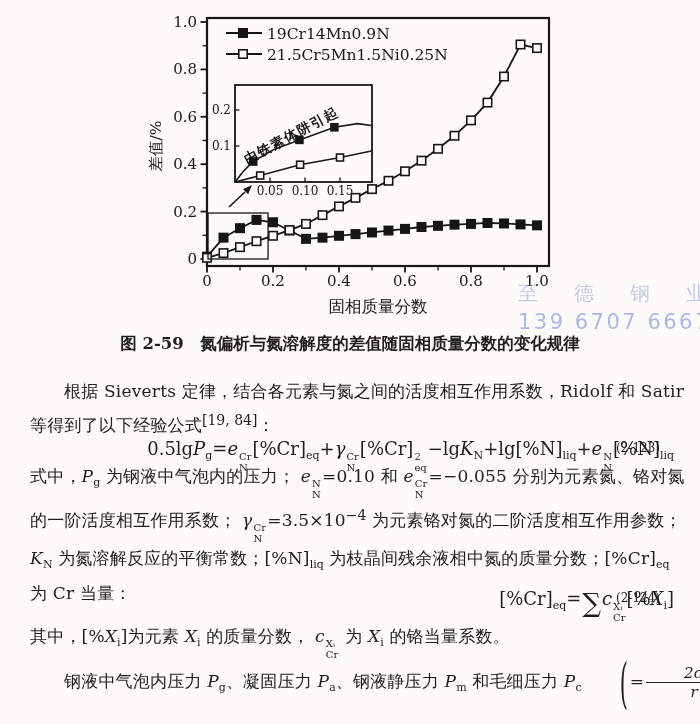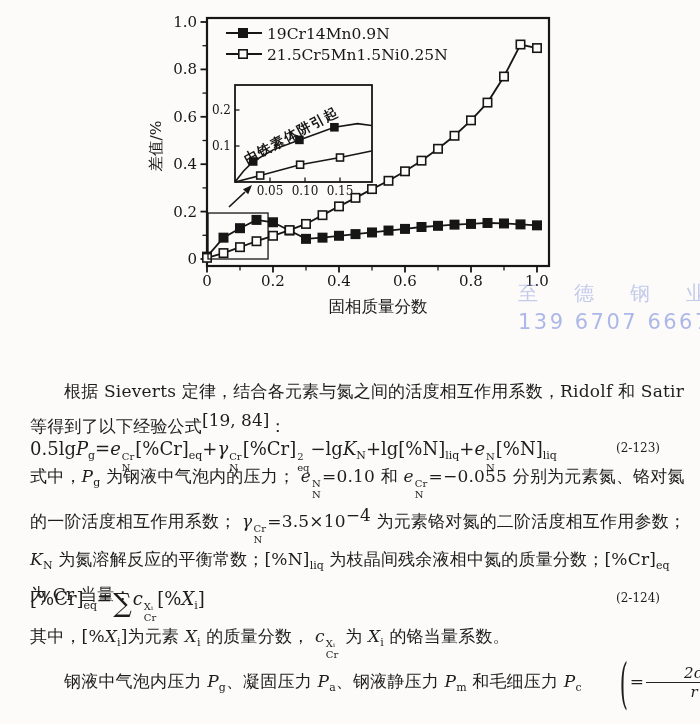--- a/index.html
+++ b/index.html
@@ -21,28 +21,28 @@
   #caption{position:absolute;left:0;top:332px;width:700px;text-align:center;
     font-size:16.5px;font-weight:bold;line-height:24px;}
   
   .para{position:absolute;left:30px;right:26px;font-size:17px;letter-spacing:0.2px;}
   .rl{line-height:29px;white-space:nowrap;}
   .rl.indent{text-indent:34px;}
   #para1{top:377px;}
   #para2{top:462px;}
   #para3{top:622px;}
   #para4{top:656px;padding-top:8px;}
-  .eqrow{position:absolute;left:30px;right:26px;text-align:left;font-size:18px;}
+  .eqrow{position:absolute;left:30px;right:26px;text-align:right;font-size:18px;}
   #eq123{top:430px;line-height:37px;}
   #eq124{top:580px;line-height:37px;}
   .eqnum{position:absolute;right:14px;top:0;font-size:12px;}
   
   .it{font-style:italic;}
   .rm{font-style:normal;margin-top:20px;}
-  .sp{font-size:17px;vertical-align:6px;letter-spacing:0;}
+  .sp{font-size:14px;vertical-align:6px;letter-spacing:0;}
   .sb{font-size:11px;vertical-align:-4px;letter-spacing:0;}
   .ss{display:inline-flex;flex-direction:column;align-items:flex-start;
       font-size:10px;line-height:1.12;vertical-align:-0.52em;margin:0 1px 0 1px;font-style:normal;}
   .sum{font-size:26px;vertical-align:-0.28em;line-height:0;margin:0 1px;}
   .frac{display:inline-flex;flex-direction:column;align-items:center;vertical-align:middle;
       font-size:15px;line-height:1.2;font-style:italic;margin:0 2px;}
   .fn{border-bottom:1.3px solid #222;padding:0 4px;}
   .fd{padding:0 4px;}
   .bigp{display:inline-block;transform:scale(1.05,2.7);font-size:20px;line-height:1;
       vertical-align:middle;margin:0 3px;font-weight:300;}
@@ -179,20 +179,21 @@
         </g>
         <text x="247" y="164" font-size="13.5" text-anchor="start" fill="#161616" font-family="&quot;DejaVu Sans&quot;,&quot;Liberation Sans&quot;,sans-serif" transform="rotate(-28 247 164)" font-weight="bold" letter-spacing="1.5">由铁素体阱引起</text>
       </g>
     </svg>
 
   <div id="watermark">
     <div id="wm1">至 德 钢 业</div>
     <div id="wm2">139 6707 6667</div>
   </div>
 
+  <div id="caption">图 2-59　氮偏析与氮溶解度的差值随固相质量分数的变化规律</div>
 
   <div id="para1" class="para">
       <div class="rl indent"><span class="rm">根据 Sieverts 定律，结合各元素与氮之间的活度相互作用系数，Ridolf 和 Satir</span></div>
       <div class="rl"><span class="rm">等得到了以下经验公式</span><span class="sp">[19, 84]</span><span class="rm">：</span></div>
     </div>
 
   <div id="eq123" class="eqrow">
     <span><span class="rm">0.5lg</span><span class="it">P</span><span class="sb">g</span><span class="rm">=</span><span class="it">e</span><span class="ss">
           <span class="ssr">Cr</span>
           <span class="ssr">N</span>

